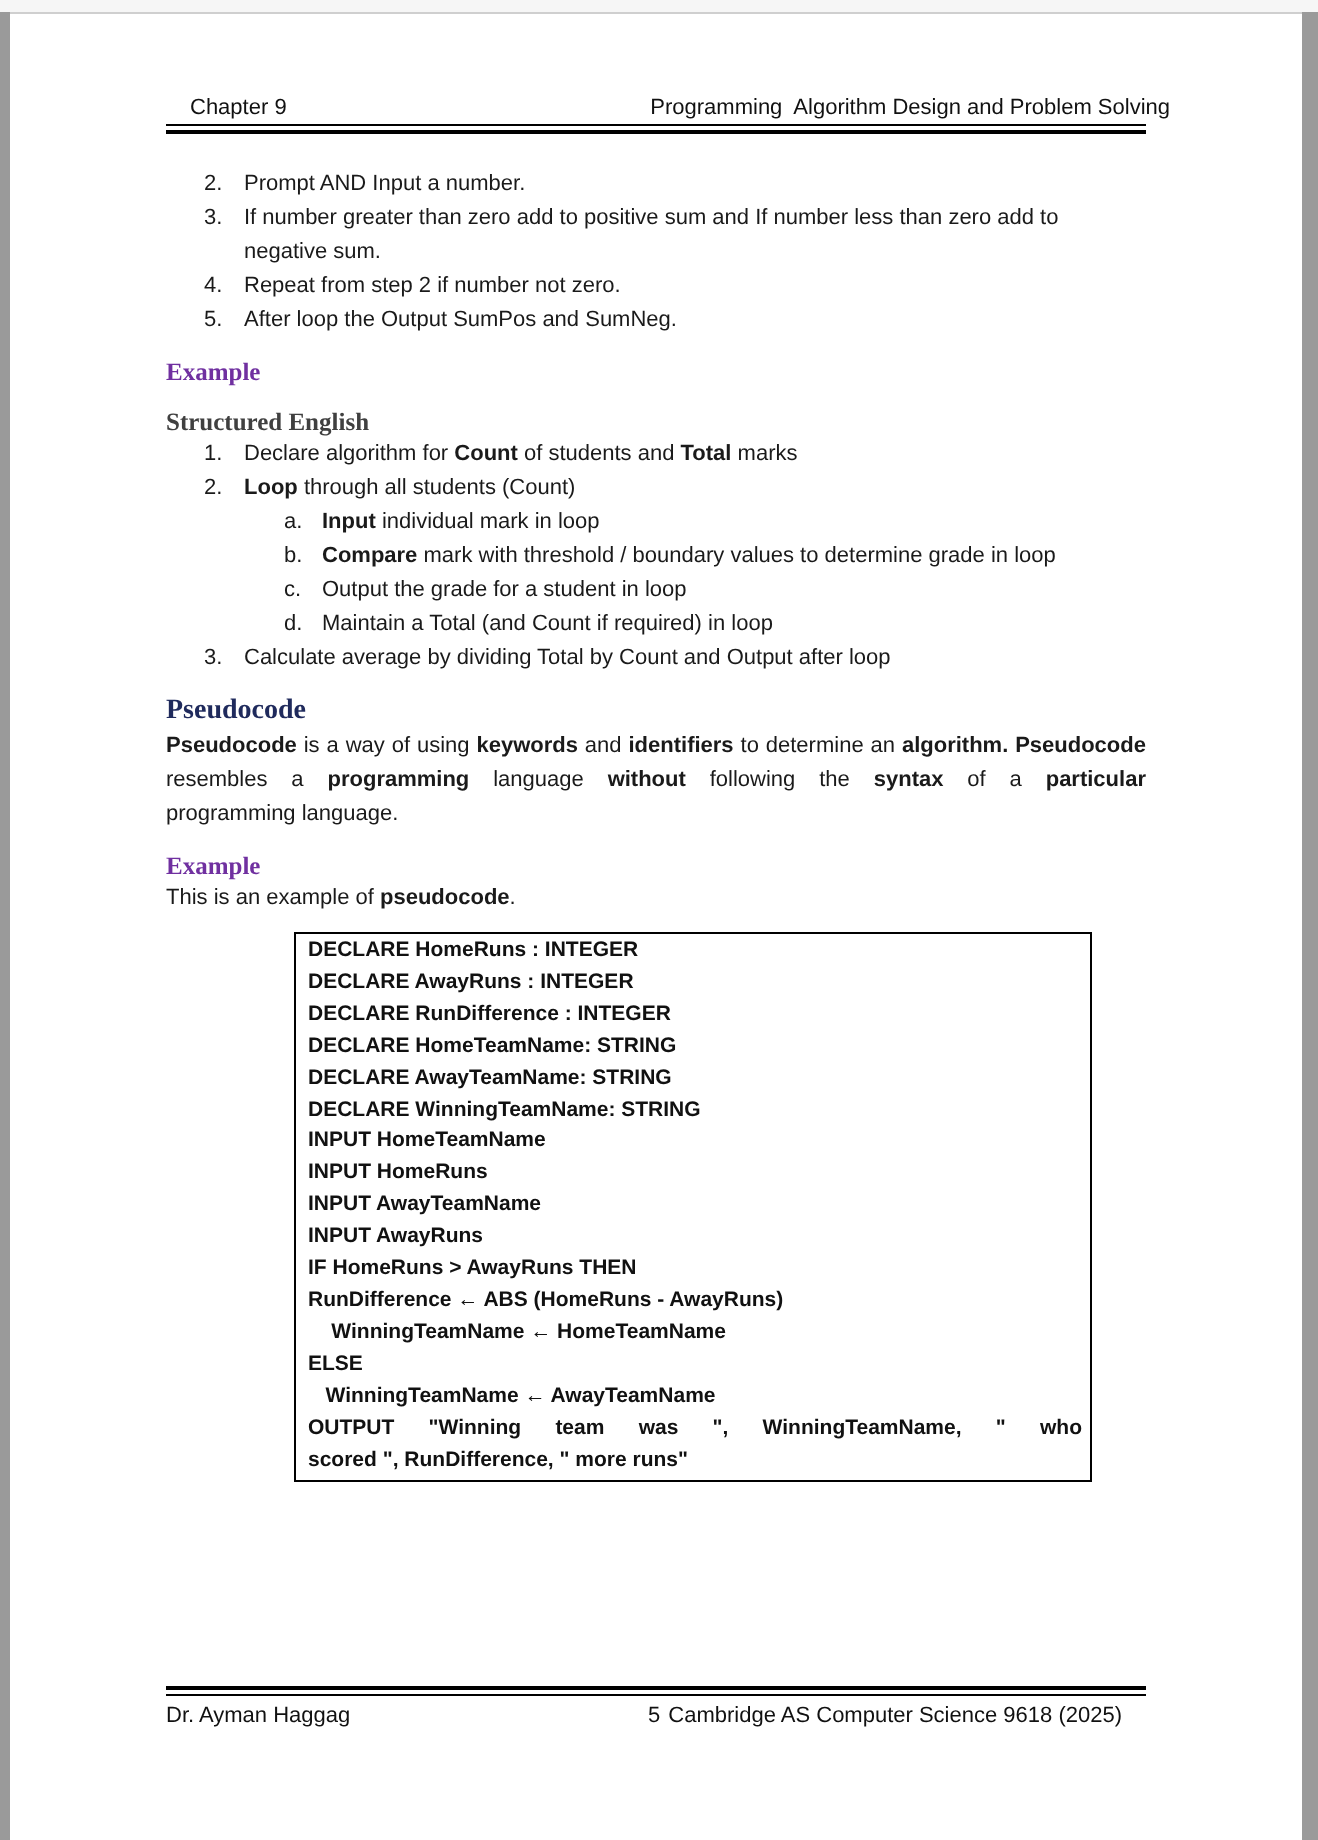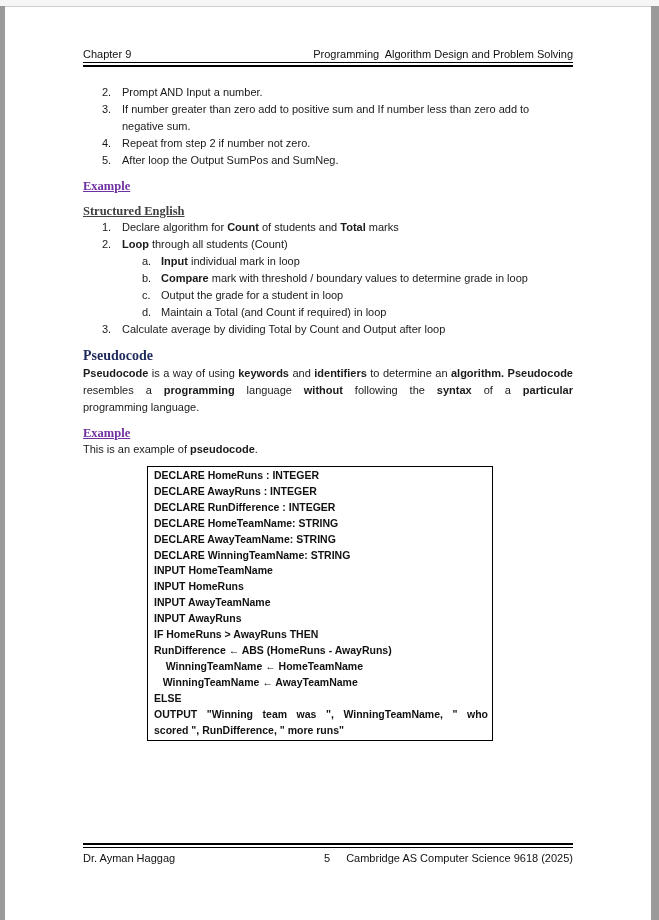--- a/index.html
+++ b/index.html
@@ -35,21 +35,21 @@
       background: #9a9a9a;
     }
     .page {
       position: absolute;
       left: 83px;
       top: 0;
       width: 490px;
     }
     .header {
       position: absolute;
-      left: 0; top: 46px;
+      left: 12px; top: 46px;
       width: 490px;
       height: 14px;
       font-size: 11px;
       display: flex;
       justify-content: space-between;
       align-items: flex-end;
       color: #111;
     }
     .header-rule-thin {
       position: absolute;
@@ -90,42 +90,41 @@
     ol.sub li .num {
       left: 59px;
     }
     .purple-heading {
       font-family: "Liberation Serif", "DejaVu Serif", serif;
       font-weight: bold;
       color: #7030a0;
       font-size: 12.5px;
       line-height: 16px;
       margin-top: 9px;
-      text-decoration: underline;
     }
     .navy-heading {
       font-family: "Liberation Serif", "DejaVu Serif", serif;
       font-weight: bold;
       color: #1f2a5c;
       font-size: 14px;
       line-height: 18px;
       margin-top: 9px;
     }
     .para {
       text-align: justify;
       text-align-last: left;
     }
     .justified-line {
       text-align: justify;
       text-align-last: justify;
     }
     b { font-weight: bold; }
     .code-box {
       margin: 8px 0 0 64px;
-      width: 346px;
+      width: 399px;
       border: 1px solid #000;
       padding: 1px 4px 2px 6px;
       font-size: 10.5px;
       line-height: 15.9px;
       font-weight: bold;
       color: #111;
       box-sizing: border-box;
     }
     .code-line { white-space: pre; }
     .code-line.wrap-justify {
@@ -148,21 +147,21 @@
     .footer {
       position: absolute;
       left: 0; top: 851px;
       width: 490px;
       font-size: 11px;
       line-height: 14px;
       color: #111;
     }
     .footer .author { position: absolute; left: 0; top: 0; }
     .footer .page-num { position: absolute; left: 241px; top: 0; }
-    .footer .course { position: absolute; right: 0; top: 0; }
+    .footer .course { position: absolute; right: 12px; top: 0; }
   </style>
 </head>
 <body>
 
 <div class="top-strip"></div>
 <div class="left-edge"></div>
 <div class="right-edge"></div>
 
 <div class="page">
 
@@ -251,22 +250,22 @@
       <div class="code-line">DECLARE HomeTeamName: STRING</div>
       <div class="code-line">DECLARE AwayTeamName: STRING</div>
       <div class="code-line">DECLARE WinningTeamName: STRING</div>
       <div class="code-line">INPUT HomeTeamName</div>
       <div class="code-line">INPUT HomeRuns</div>
       <div class="code-line">INPUT AwayTeamName</div>
       <div class="code-line">INPUT AwayRuns</div>
       <div class="code-line">IF HomeRuns &gt; AwayRuns THEN</div>
       <div class="code-line">RunDifference ← ABS (HomeRuns - AwayRuns)</div>
       <div class="code-line">    WinningTeamName ← HomeTeamName</div>
+      <div class="code-line">ELSE</div>
       <div class="code-line">   WinningTeamName ← AwayTeamName</div>
-      <div class="code-line">ELSE</div>
       <div class="code-line wrap-justify">OUTPUT "Winning team was ", WinningTeamName, " who</div>
       <div class="code-line">scored ", RunDifference, " more runs"</div>
     </div>
 
   </div>
 
   <div class="footer-rule-thick"></div>
   <div class="footer-rule-thin"></div>
   <div class="footer">
     <span class="author">Dr. Ayman Haggag</span>

